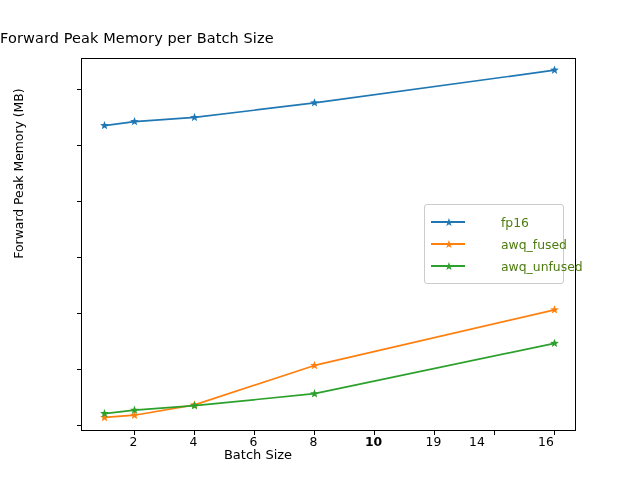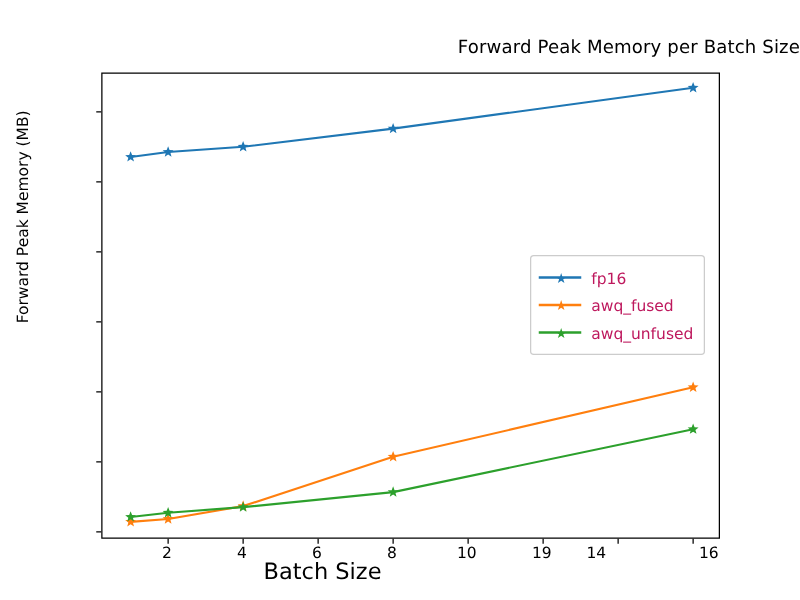--- a/index.html
+++ b/index.html
@@ -6,21 +6,21 @@
   body{
     width:640px;height:480px;background:#ffffff;
     font-family:"DejaVu Sans","Liberation Sans",sans-serif;
     overflow:hidden;
   }
   #figure{position:relative;width:640px;height:480px;background:#ffffff;}
 
   
   #chart-title{
     position:absolute;left:0;top:30px;width:640px;
-    text-align:right;font-size:14.5px;color:#000;
+    text-align:left;font-size:14.5px;color:#000;
     letter-spacing:.1px;
   }
 
   
   #plot-area{
     position:absolute;left:81px;top:58px;
     width:495px;height:373px;
     border:1.1px solid #000;box-sizing:border-box;
     background:transparent;
   }
@@ -28,21 +28,21 @@
 
   
   #ylabel{
     position:absolute;left:-112px;top:166px;
     width:260px;text-align:center;
     font-size:12.4px;color:#000;
     transform:rotate(-90deg);
   }
   #xlabel{
     position:absolute;left:0;top:447px;width:516px;
-    text-align:center;font-size:18px;color:#000;
+    text-align:center;font-size:13px;color:#000;
   }
   .ytick-mark{position:absolute;left:77px;width:4px;height:1px;background:#000;}
   .xtick-label{
     position:absolute;top:436px;width:60px;text-align:center;
     font-size:12.4px;color:#000;line-height:1;
   }
   .xtick-mark{position:absolute;top:431px;width:1px;height:4px;background:#000;}
 
   
   #legend{
@@ -57,21 +57,21 @@
   .legend-swatch{
     position:relative;width:34px;height:14px;margin-right:8px;flex:0 0 34px;
   }
   .legend-line{
     position:absolute;left:0;top:6px;width:34px;height:1.7px;
   }
   .legend-marker{
     position:absolute;left:13px;top:3px;width:9px;height:9px;
     font-size:11px;line-height:9px;text-align:center;
   }
-  .legend-text{font-size:12.4px;color:#be185d;white-space:nowrap;}
+  .legend-text{font-size:12.4px;color:#4d7c0f;white-space:nowrap;margin-left:28px;}
 </style>
 </head>
 <body>
 
 <div id="figure">
 
   <div id="chart-title">Forward Peak Memory per Batch Size</div>
 
   <div id="ylabel">Forward Peak Memory (MB)</div>
   <div id="xlabel">Batch Size</div>
@@ -87,27 +87,27 @@
     </div>
   <div id="xtick-labels">
       <div class="xtick-label" style="left: 103.5px;">2</div>
       <div class="xtick-mark" style="left: 133.5px;"></div>
       <div class="xtick-label" style="left: 163.5px;">4</div>
       <div class="xtick-mark" style="left: 193.5px;"></div>
       <div class="xtick-label" style="left: 223.5px;">6</div>
       <div class="xtick-mark" style="left: 253.5px;"></div>
       <div class="xtick-label" style="left: 283.5px;">8</div>
       <div class="xtick-mark" style="left: 313.5px;"></div>
-      <div class="xtick-label" style="left: 343.5px;">10</div>
+      <div class="xtick-label" style="left: 343.5px; font-weight: bold;">10</div>
       <div class="xtick-mark" style="left: 373.5px;"></div>
       <div class="xtick-label" style="left: 403.5px;">19</div>
       <div class="xtick-mark" style="left: 433.5px;"></div>
       <div class="xtick-label" style="left: 447px;">14</div>
       <div class="xtick-mark" style="left: 493.5px;"></div>
-      <div class="xtick-label" style="left: 537px; text-align: center;">16</div>
+      <div class="xtick-label" style="left: 516px; text-align: center;">16</div>
       <div class="xtick-mark" style="left: 553.5px;"></div>
     </div>
 
   <div id="plot-area">
     <svg id="plot-svg" viewBox="0 0 495 373" preserveAspectRatio="none">
         <g>
           <path d="M22.50 66.55 L52.50 62.63 L112.50 58.44 L232.50 43.90 L472.50 11.18" fill="none" stroke="#1f77b4" stroke-width="1.7" stroke-linejoin="round"></path>
           <path d="M22.50,61.95L23.64,64.98L26.87,65.13L24.34,67.14L25.20,70.27L22.50,68.48L19.80,70.27L20.66,67.14L18.13,65.13L21.36,64.98Z" fill="#1f77b4"></path>
           <path d="M52.50,58.03L53.64,61.07L56.87,61.21L54.34,63.23L55.20,66.35L52.50,64.56L49.80,66.35L50.66,63.23L48.13,61.21L51.36,61.07Z" fill="#1f77b4"></path>
           <path d="M112.50,53.84L113.64,56.88L116.87,57.02L114.34,59.04L115.20,62.16L112.50,60.37L109.80,62.16L110.66,59.04L108.13,57.02L111.36,56.88Z" fill="#1f77b4"></path>

